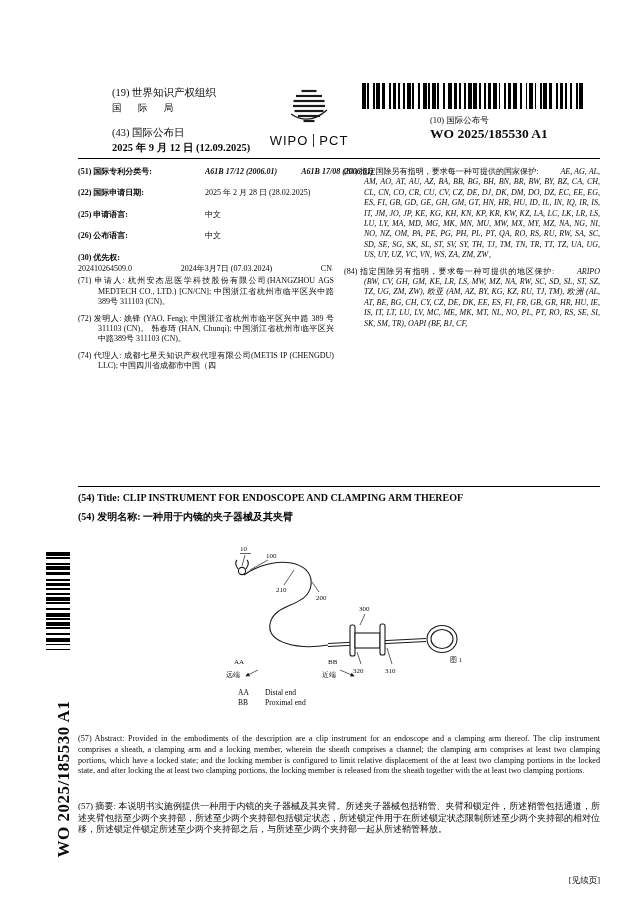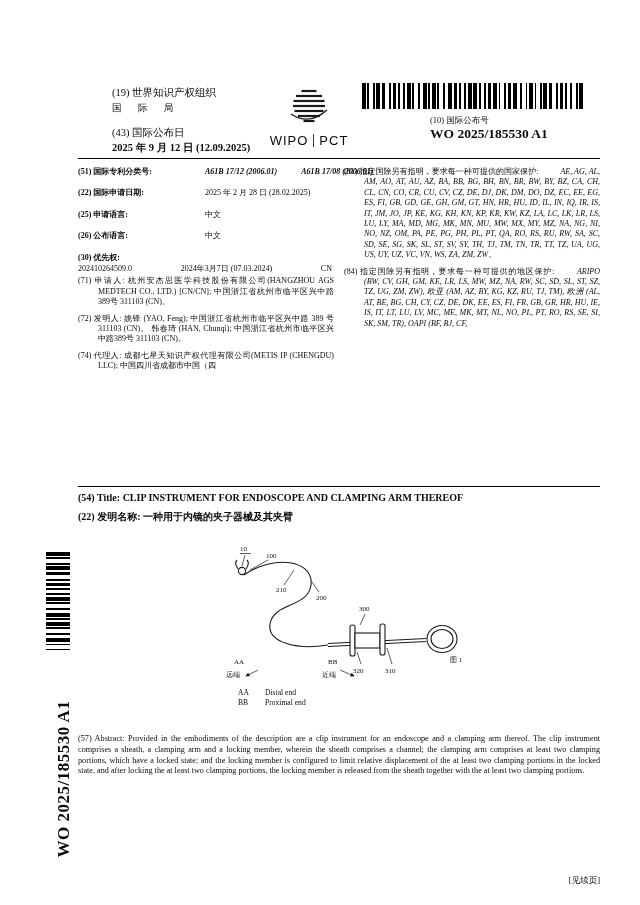--- a/index.html
+++ b/index.html
@@ -307,21 +307,21 @@
     </div>
   </div>
 
   <div class="rule r2"></div>
 
   <div class="t54 t54en">
     <span>(54) Title:</span>
     <span>CLIP INSTRUMENT FOR ENDOSCOPE AND CLAMPING ARM THEREOF</span>
   </div>
   <div class="t54 t54zh">
-    <span>(22) 发明名称:</span>
+    <span>(54) 发明名称:</span>
     <span>一种用于内镜的夹子器械及其夹臂</span>
   </div>
 
   <div class="fig">
     <svg viewBox="0 0 252 146" width="252" height="146">
       <defs>
         <marker id="ah" markerWidth="6" markerHeight="6" refX="5" refY="3" orient="auto">
           <path d="M0 0 L6 3 L0 6 z" fill="#1a1a1a"></path>
         </marker>
       </defs>
@@ -369,16 +369,20 @@
 
   <div class="legend">
     <div><span class="lkey">AA</span><span>Distal end</span></div>
     <div><span class="lkey">BB</span><span>Proximal end</span></div>
   </div>
 
   <p class="abs-en">
     <b>(57) Abstract:</b>
     <span>Provided in the embodiments of the description are a clip instrument for an endoscope and a clamping arm thereof. The clip instrument comprises a sheath, a clamping arm and a locking member, wherein the sheath comprises a channel; the clamping arm comprises at least two clamping portions, which have a locked state; and the locking member is configured to limit relative displacement of the at least two clamping portions in the locked state, and after locking the at least two clamping portions, the locking member is released from the sheath together with the at least two clamping portions.</span>
   </p>
+  <p class="abs-zh">
+    <b>(57) 摘要:</b>
+    <span>本说明书实施例提供一种用于内镜的夹子器械及其夹臂。所述夹子器械包括鞘管、夹臂和锁定件，所述鞘管包括通道，所述夹臂包括至少两个夹持部，所述至少两个夹持部包括锁定状态，所述锁定件用于在所述锁定状态限制所述至少两个夹持部的相对位移，所述锁定件锁定所述至少两个夹持部之后，与所述至少两个夹持部一起从所述鞘管释放。</span>
+  </p>
 
   <div class="footer">[见续页]</div>
 
 </div>
 
 </body></html>

